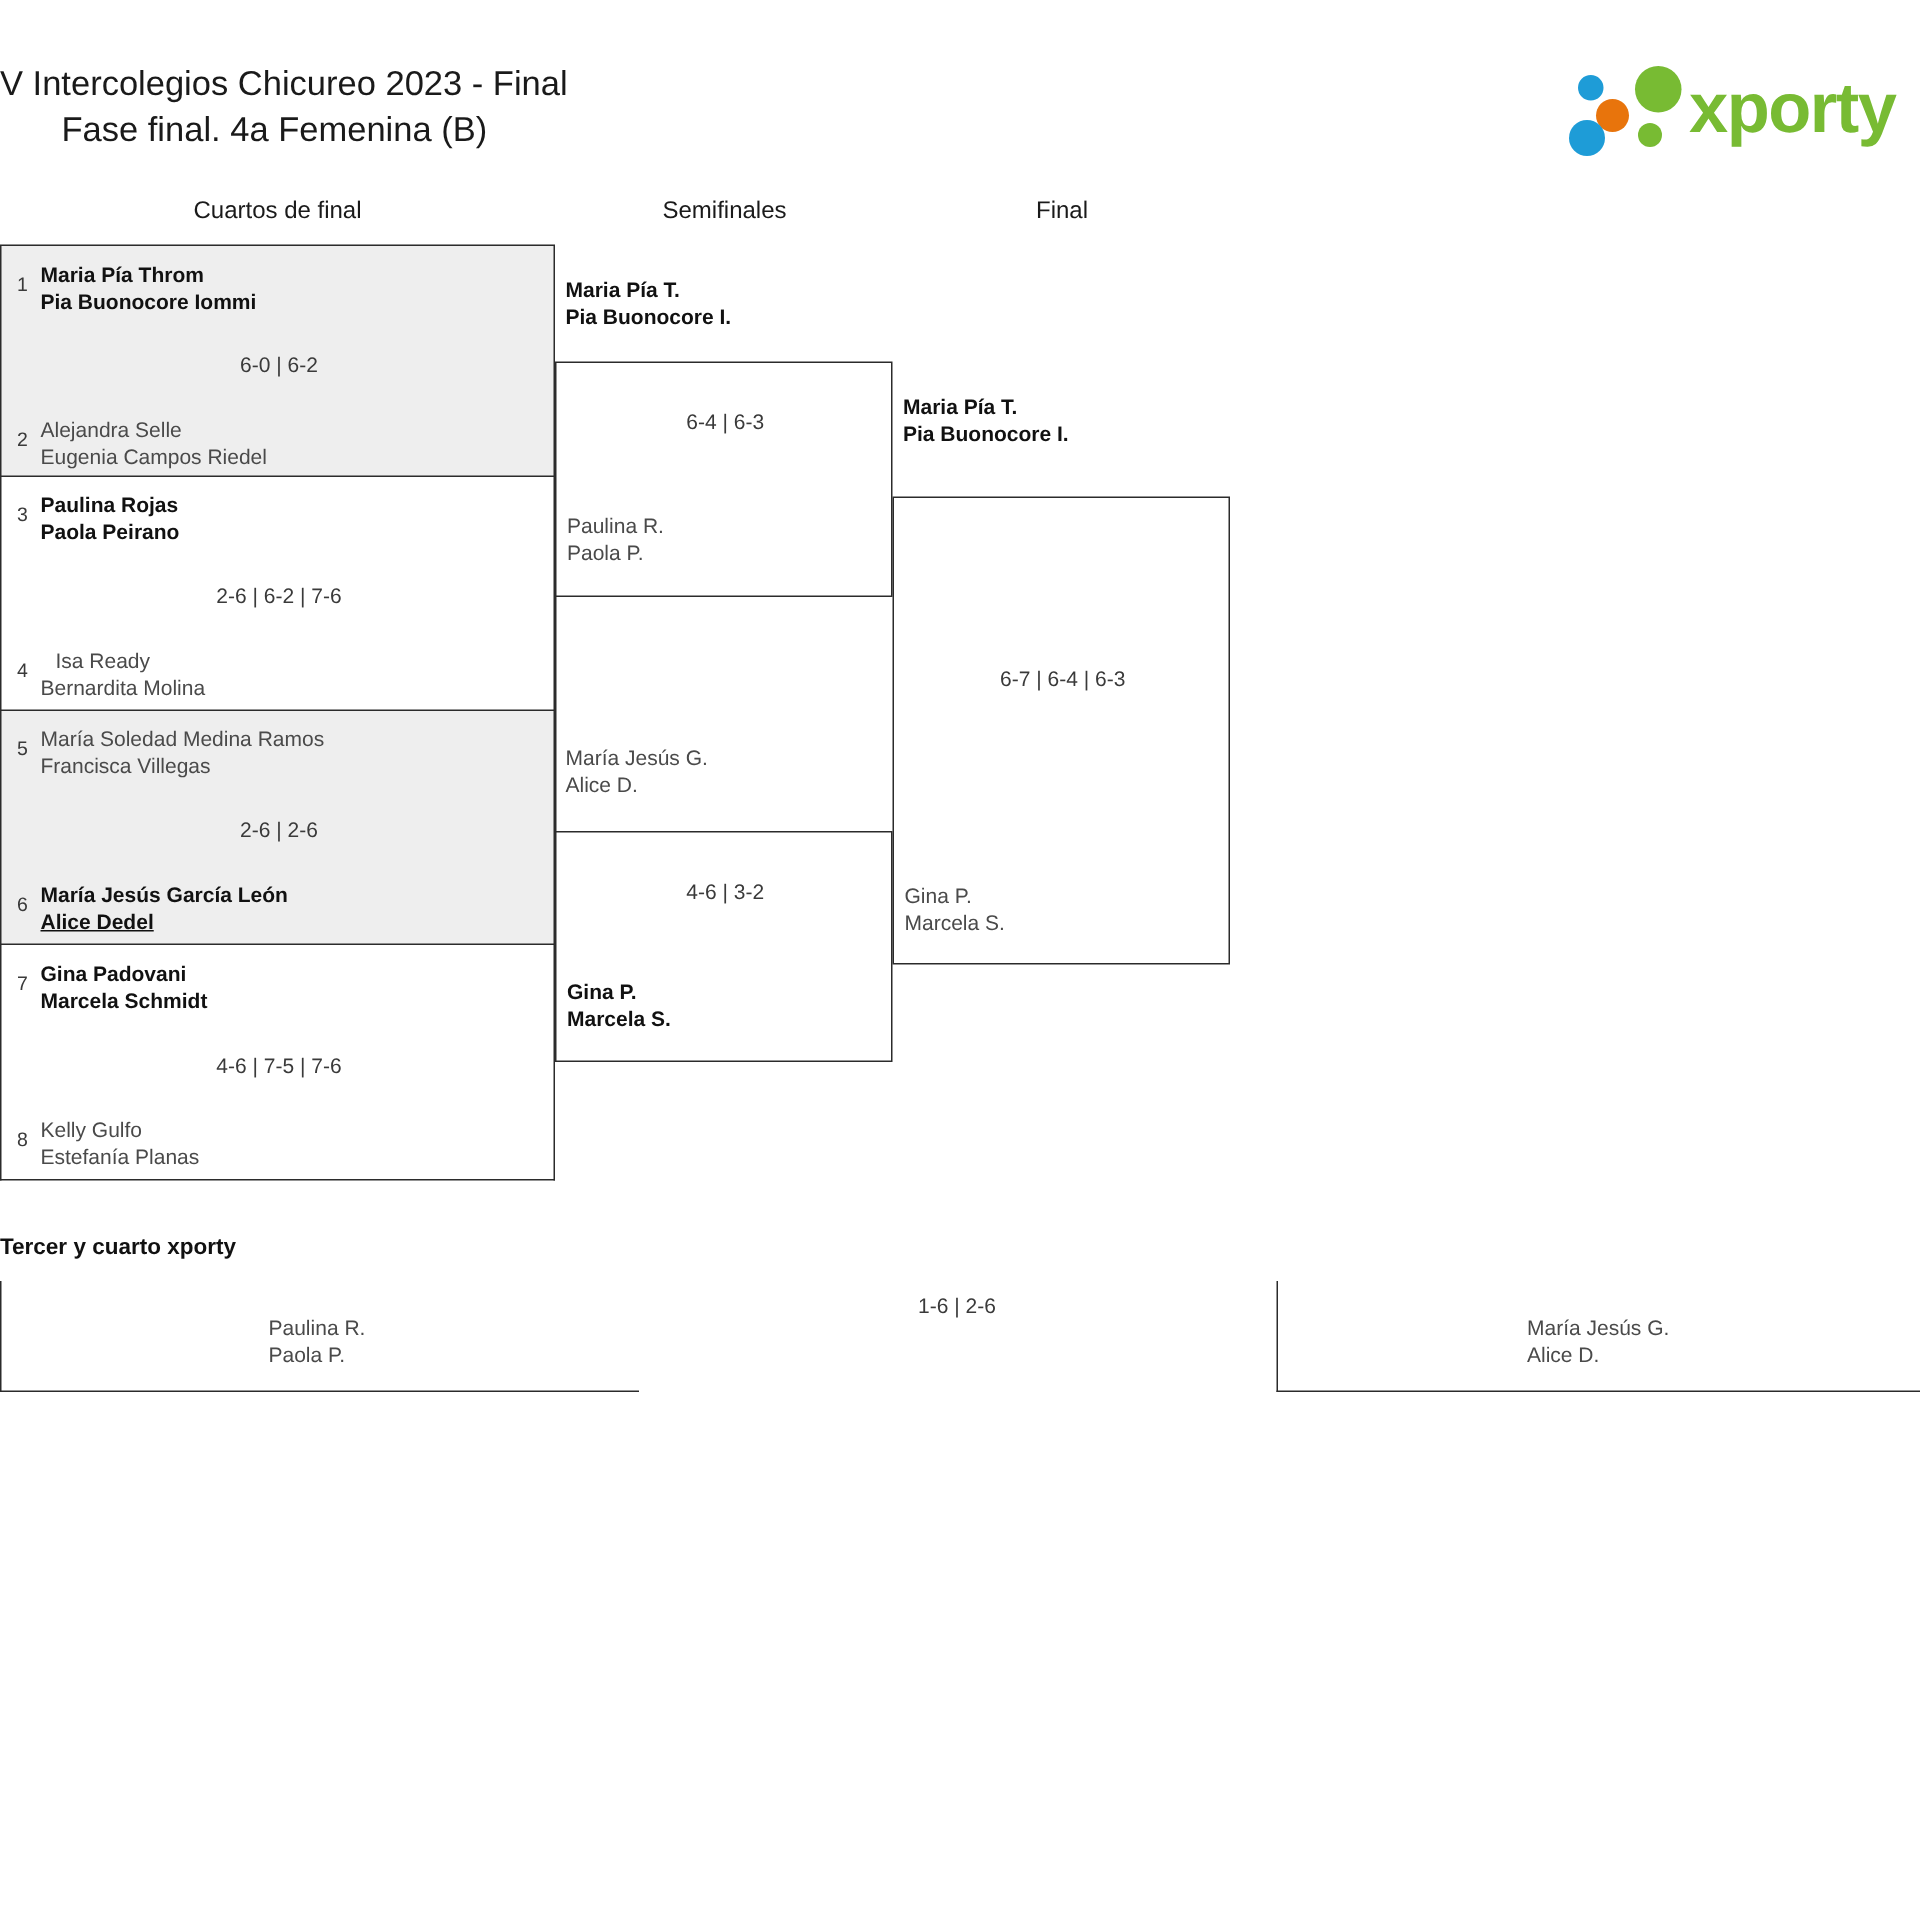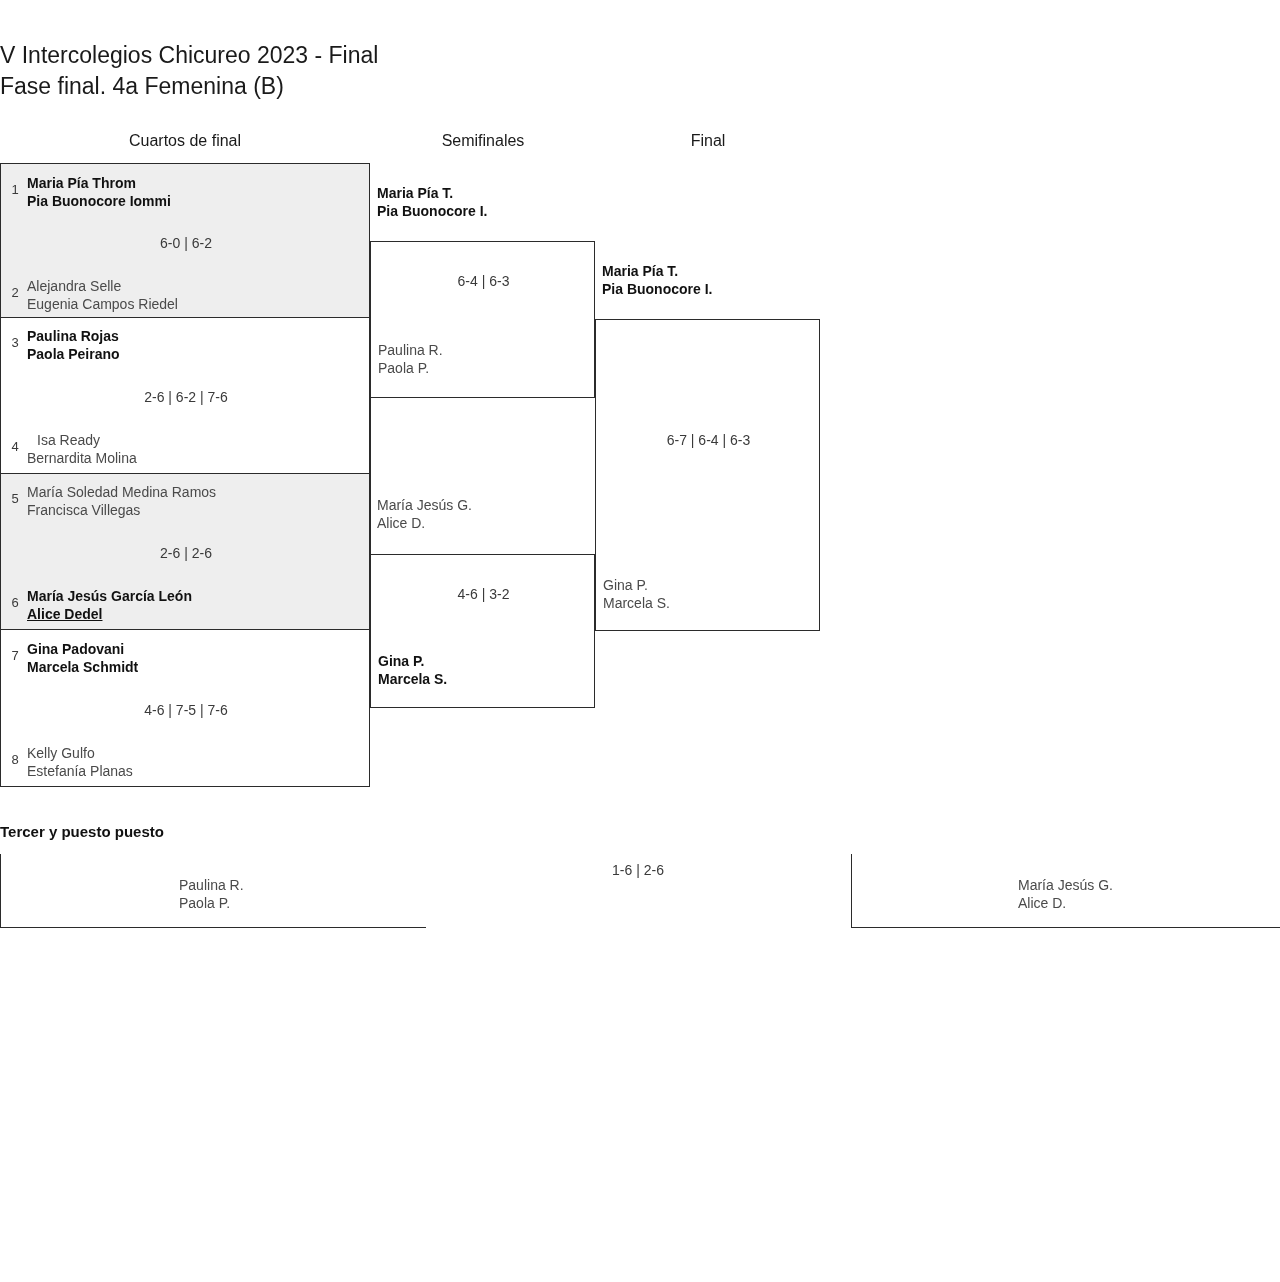--- a/index.html
+++ b/index.html
@@ -6,21 +6,21 @@
   body{
     width:1280px;height:1282px;background:#ffffff;
     font-family:"Liberation Sans","DejaVu Sans",sans-serif;
     color:#222222;position:relative;overflow:hidden;
   }
   .page{position:relative;width:1044px;height:1282px;margin-top:36px;}
 
   
   .title{position:absolute;left:0;top:4px;width:900px;
     font-size:23px;line-height:31px;color:#1a1a1a;font-weight:400;}
-  .title .l2{display:block;}
+  .title .l2{display:block;padding-left:41px;}
 
   .logo{position:absolute;left:1040px;top:6px;width:232px;height:62px;}
   .logo .word{position:absolute;left:86px;top:4px;font-size:47px;line-height:52px;
     font-weight:700;color:#78bb33;letter-spacing:-1px;}
   .dot{position:absolute;border-radius:50%;}
   .d-blue-sm{left:12px;top:8px;width:17px;height:17px;background:#1e9cd7;}
   .d-orange{left:24px;top:24px;width:22px;height:22px;background:#e8740c;}
   .d-green-lg{left:50px;top:2px;width:31px;height:31px;background:#78bb33;}
   .d-blue-lg{left:6px;top:38px;width:24px;height:24px;background:#1e9cd7;}
   .d-green-sm{left:52px;top:40px;width:16px;height:16px;background:#78bb33;}
@@ -56,20 +56,28 @@
 </head>
 <body>
 
 <div class="page">
 
   <div class="title">
     <span>V Intercolegios Chicureo 2023 - Final</span>
     <span class="l2">Fase final. 4a Femenina (B)</span>
   </div>
 
+  <div class="logo">
+    <span class="dot d-blue-sm"></span>
+    <span class="dot d-orange"></span>
+    <span class="dot d-green-lg"></span>
+    <span class="dot d-blue-lg"></span>
+    <span class="dot d-green-sm"></span>
+    <span class="word">xporty</span>
+  </div>
 
   <div class="round-head rh-qf">Cuartos de final</div>
   <div class="round-head rh-sf">Semifinales</div>
   <div class="round-head rh-f">Final</div>
 
   <div class="box b-all shade" style="left:0;top:127px;width:370px;height:155px;">
     <span class="seed" style="top:18px;">1</span>
     <span class="team win" style="left:26px;top:10px;">Maria Pía Throm</span>
     <span class="team win" style="left:26px;top:28px;">Pia Buonocore Iommi</span>
     <span class="score" style="left:0;top:71px;width:370px;">6-0 | 6-2</span>
@@ -124,27 +132,27 @@
 
   <div class="box b-all" style="left:370px;top:518px;width:225px;height:154px;">
     <span class="score" style="left:0;top:31px;width:225px;">4-6 | 3-2</span>
     <span class="team win" style="left:7px;top:97px;">Gina P.</span>
     <span class="team win" style="left:7px;top:115px;">Marcela S.</span>
   </div>
 
   <span class="team win" style="left:602px;top:226px;">Maria Pía T.</span>
   <span class="team win" style="left:602px;top:244px;">Pia Buonocore I.</span>
 
-  <div class="box b-all" style="left:595px;top:283px;width:225px;height:312px;">
+  <div class="box b-all" style="left:595px;top:295px;width:225px;height:312px;">
     <span class="score" style="left:0;top:112px;width:225px;">6-7 | 6-4 | 6-3</span>
     <span class="team" style="left:7px;top:256px;">Gina P.</span>
     <span class="team" style="left:7px;top:274px;">Marcela S.</span>
   </div>
 
-  <div class="tp-title">Tercer y puesto puesto</div>
+  <div class="tp-title">Tercer y cuarto xporty</div>
 
   <div class="box b-lb" style="left:0;top:818px;width:426px;height:74px;">
     <span class="team" style="left:178px;top:22px;">Paulina R.</span>
     <span class="team" style="left:178px;top:40px;">Paola P.</span>
   </div>
 
   <span class="score" style="left:538px;top:826px;width:200px;">1-6 | 2-6</span>
 
   <div class="box b-lb" style="left:851px;top:818px;width:429px;height:74px;">
     <span class="team" style="left:166px;top:22px;">María Jesús G.</span>

